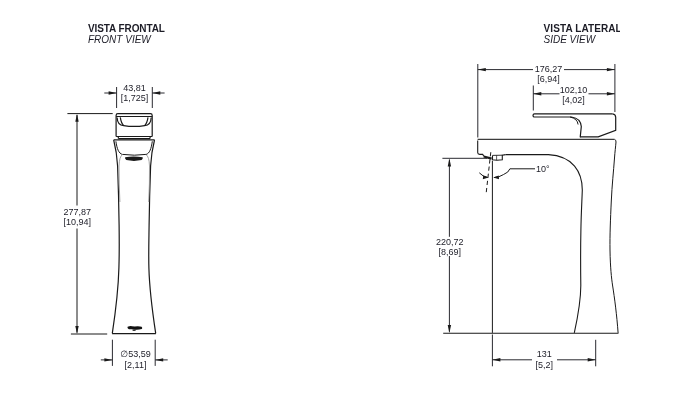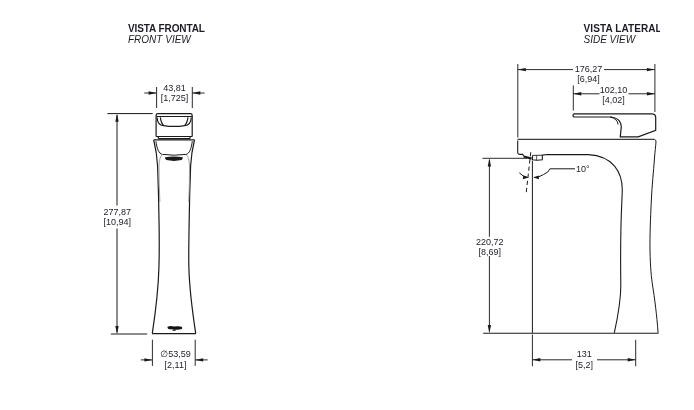--- a/index.html
+++ b/index.html
@@ -1,16 +1,16 @@
 <!DOCTYPE html>
 <html><head>
 <meta charset="utf-8">
 <style>
   html,body{margin:0;padding:0;background:#ffffff;}
-  .wrap{width:620px;height:410px;position:relative;background:#fff;overflow:hidden;padding-left:40px;}
+  .wrap{width:620px;height:410px;position:relative;background:#fff;overflow:hidden;}
   svg{display:block;}
   text{font-family:"Liberation Sans",sans-serif;fill:#1c1c26;}
 </style>
 </head>
 <body>
 <div class="wrap">
 <svg width="694" height="410" viewBox="0 0 694 410" xmlns="http://www.w3.org/2000/svg">
 
 <rect x="0" y="0" width="694" height="410" fill="#ffffff"></rect>
 

